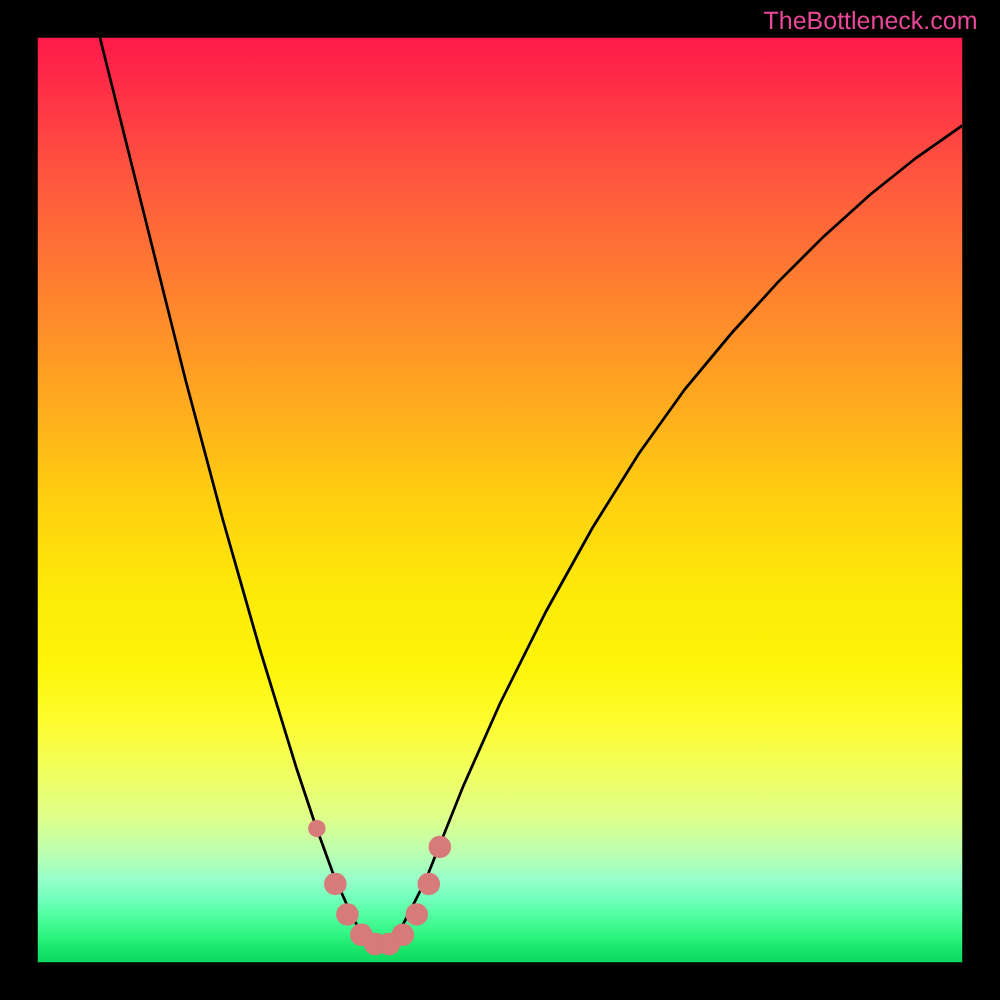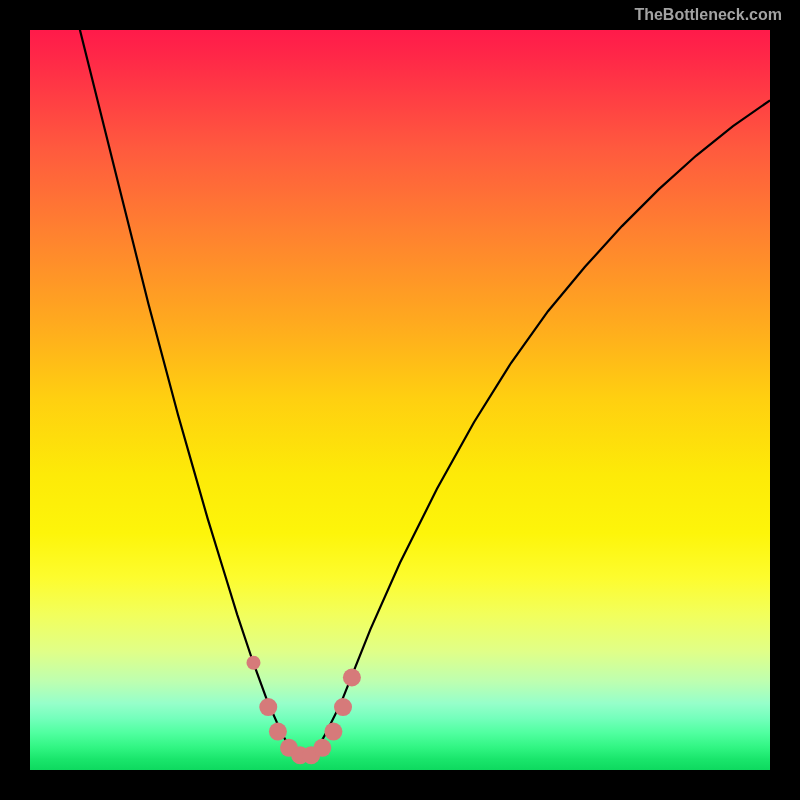--- a/index.html
+++ b/index.html
@@ -8,23 +8,23 @@
     width: 800px;
     height: 800px;
     background: #000;
     position: relative;
     font-family: Arial, sans-serif;
   }
   .watermark {
     position: absolute;
     top: 6px;
     right: 18px;
-    color: #a3a3a3;
-    font-size: 16px;
-    font-weight: bold;
+    color: #ec4899;
+    font-size: 20px;
+    font-weight: normal;
     z-index: 10;
   }
   .plot-area {
     position: absolute;
     left: 30px;
     top: 30px;
     width: 740px;
     height: 740px;
     overflow: hidden;
   }

